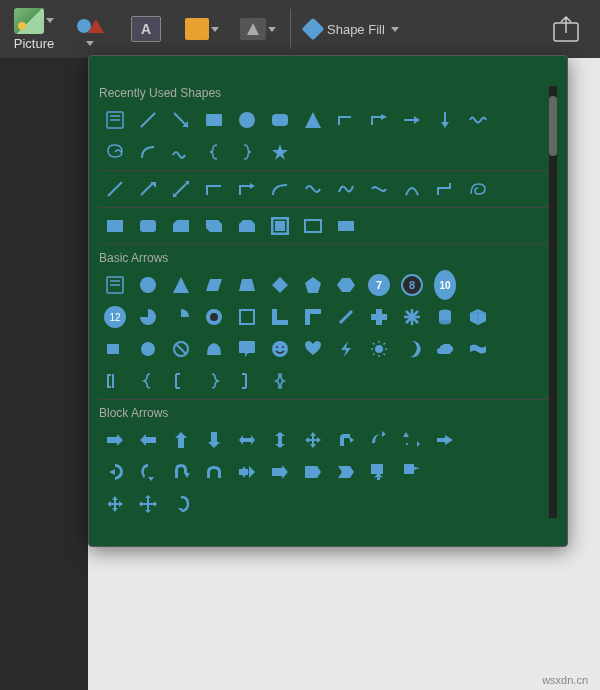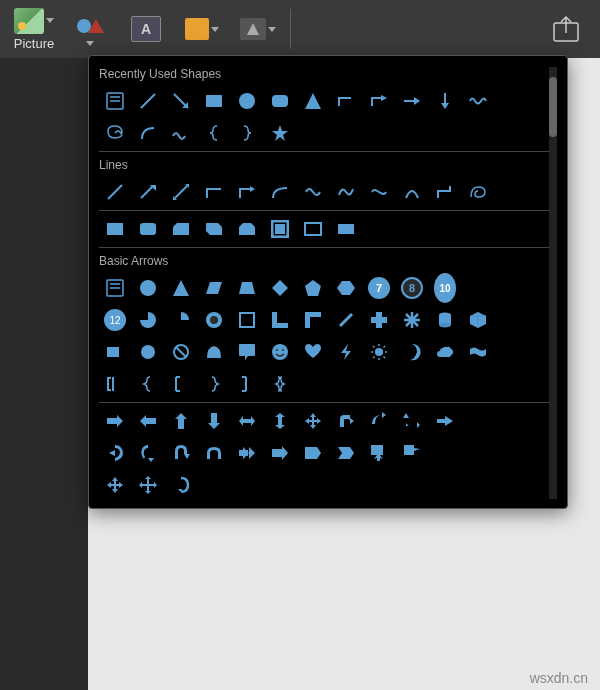--- a/index.html
+++ b/index.html
@@ -91,25 +91,25 @@
       z-index: 2;
       overflow: hidden;
     }
 
     
     .shape-picker {
       position: absolute;
       top: 55px;
       left: 88px;
       width: 480px;
-      background: #000000;
+      background: #14532d;
       border: 1px solid #555;
       border-radius: 4px;
       z-index: 20;
-      padding: 5px 10px;
+      padding: 24px 10px;
       box-shadow: 0 4px 20px rgba(0,0,0,0.5);
     }
 
     .section-label {
       font-size: 12px;
       color: #aaa;
       margin: 6px 0 6px 0;
       font-weight: 400;
     }
 
@@ -257,21 +257,21 @@
       border-left: 4px solid transparent;
       border-right: 4px solid transparent;
       border-top: 5px solid #aaa;
     }
 
     
     .watermark {
       position: absolute;
       bottom: 4px;
       right: 12px;
-      font-size: 14px;
+      font-size: 11px;
       color: #888;
       z-index: 30;
     }
   </style>
 </head>
 <body>
 
 <div class="toolbar">
 
   <div class="toolbar-btn">
@@ -309,20 +309,27 @@
         <svg width="16" height="16" viewBox="0 0 16 16" fill="#aaa">
           <polygon points="8,2 14,14 2,14"></polygon>
         </svg>
       </div>
       <div class="dropdown-arrow"></div>
     </div>
   </div>
 
   <div class="toolbar-sep"></div>
 
+  <div class="shape-fill-btn">
+    <div style="display:flex;align-items:center;gap:4px;">
+      <div class="diamond-icon"></div>
+    </div>
+    <span>Shape Fill</span>
+    <div class="dropdown-arrow"></div>
+  </div>
 
   <div style="flex:1"></div>
 
   <div class="toolbar-btn">
     <div style="width:30px;height:30px;display:flex;align-items:center;justify-content:center;">
       <svg width="26" height="28" viewBox="0 0 26 28" fill="#ccc">
         <rect x="1" y="8" width="24" height="18" rx="2" fill="none" stroke="#ccc" stroke-width="1.5"></rect>
         <path d="M13 2 L13 18 M8 7 L13 2 L18 7" stroke="#ccc" stroke-width="1.5" fill="none"></path>
       </svg>
     </div>
@@ -462,21 +469,20 @@
 
       <div class="shape-item">
         <svg viewBox="0 0 18 18">
             <polygon points="9,1 11,7 17,7 12,11 14,17 9,13 4,17 6,11 1,7 7,7" fill="#5a9fd4"></polygon>
           </svg>
       </div>
     </div>
 
     <div class="divider"></div>
 
-    <div class="section-label">Lines</div>
     <div class="shapes-row">
       <div class="shape-item">
         <svg viewBox="0 0 18 18">
             <line x1="2" y1="16" x2="16" y2="2" stroke="#5a9fd4" stroke-width="2"></line>
           </svg>
       </div>
       <div class="shape-item">
         <svg viewBox="0 0 18 18">
             <line x1="2" y1="15" x2="14" y2="3" stroke="#5a9fd4" stroke-width="2"></line>
             <polygon points="11,2 17,2 17,8" fill="#5a9fd4"></polygon>
@@ -859,20 +865,21 @@
       <div class="shape-item">
         <svg viewBox="0 0 18 18">
             <path d="M11 2 Q8 2 8 5 Q8 8 5 9 Q8 10 8 13 Q8 16 11 16" stroke="#5a9fd4" stroke-width="1.5" fill="none"></path>
             <path d="M7 2 Q10 2 10 5 Q10 8 13 9 Q10 10 10 13 Q10 16 7 16" stroke="#5a9fd4" stroke-width="1.5" fill="none"></path>
           </svg>
       </div>
     </div>
 
     <div class="divider"></div>
 
+    <div class="section-label">Block Arrows</div>
     <div class="shapes-row">
 
       <div class="shape-item">
         <svg viewBox="0 0 18 18">
             <polygon points="1,6 11,6 11,3 17,9 11,15 11,12 1,12" fill="#5a9fd4"></polygon>
           </svg>
       </div>
 
       <div class="shape-item">
         <svg viewBox="0 0 18 18">

